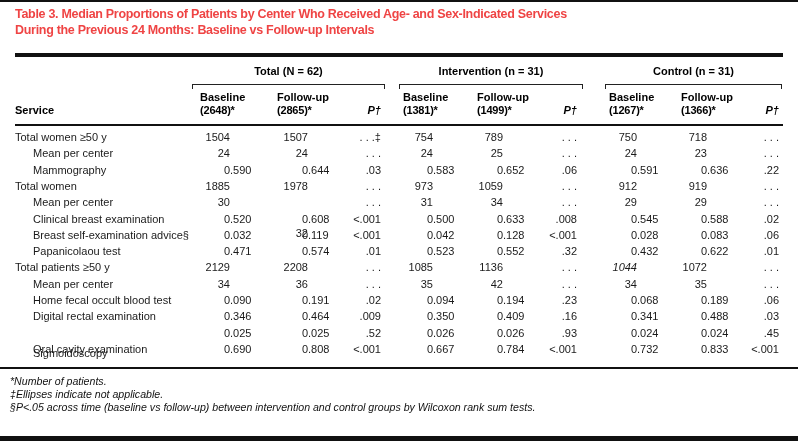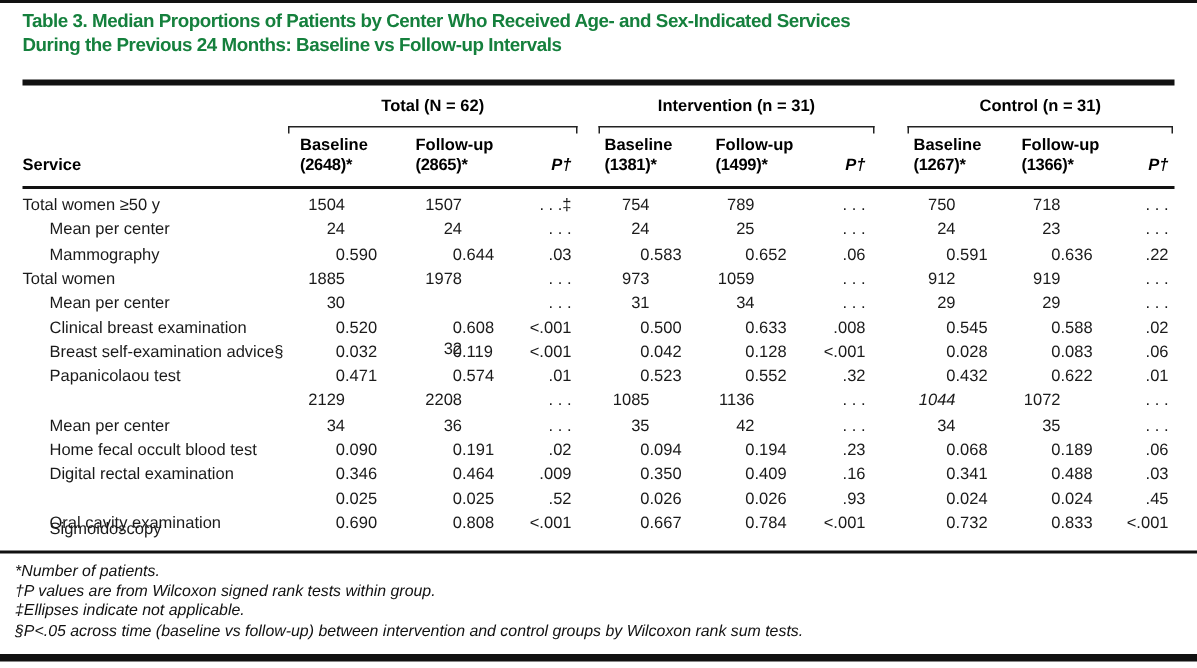--- a/index.html
+++ b/index.html
@@ -9,21 +9,21 @@
     font-family:"Liberation Sans", sans-serif; overflow:hidden; color:#1a1a1a;
   }
   .rule { position:absolute; background:#111111; }
   .top-rule    { left:0;    top:0;    width:798px; height:2px; }
   .thick-rule  { left:15px; top:53px; width:768px; height:4px; }
   .header-rule { left:15px; top:124px; width:768px; height:2px; }
   .body-rule   { left:0;    top:367px; width:798px; height:1.5px; }
   .bottom-rule { left:0;    top:436px; width:798px; height:4.5px; }
 
   .title {
-    position:absolute; left:15px; top:7px; font-weight:bold; color:#15803d;
+    position:absolute; left:15px; top:7px; font-weight:bold; color:#ef4444;
     font-size:12.5px; line-height:15.5px; letter-spacing:-0.3px; white-space:nowrap;
   }
 
   .layer { position:absolute; left:0; top:0; width:798px; height:445px; }
 
   .group-label {
     position:absolute; top:65px; text-align:center; font-weight:bold;
     font-size:11px; line-height:13px; color:#000; white-space:nowrap;
   }
   .bracket {
@@ -222,20 +222,21 @@
         <div class="cell-int" style="left: 423px; width: 80px;">0</div>
         <div class="cell-frac" style="left: 503px; width: 19px;">.552</div>
         <div class="cell-p" style="left: 525px; width: 52px;">.32</div>
         <div class="cell-int" style="left: 557px; width: 80px;">0</div>
         <div class="cell-frac" style="left: 637px; width: 19px;">.432</div>
         <div class="cell-int" style="left: 627px; width: 80px;">0</div>
         <div class="cell-frac" style="left: 707px; width: 19px;">.622</div>
         <div class="cell-p" style="left: 727px; width: 52px;">.01</div>
       </div>
       <div class="row" style="top: 259.4px;">
+        <div class="service" style="left: 15px;">Total patients ≥50 y</div>
         <div class="cell-int" style="left: 150px; width: 80px;">2129</div>
         <div class="cell-int" style="left: 228px; width: 80px;">2208</div>
         <div class="cell-p" style="left: 329px; width: 52px;">. . .</div>
         <div class="cell-int" style="left: 353px; width: 80px;">1085</div>
         <div class="cell-int" style="left: 423px; width: 80px;">1136</div>
         <div class="cell-p" style="left: 525px; width: 52px;">. . .</div>
         <div class="cell-int" style="left: 557px; width: 80px; font-style: italic;">1044</div>
         <div class="cell-int" style="left: 627px; width: 80px;">1072</div>
         <div class="cell-p" style="left: 727px; width: 52px;">. . .</div>
       </div>
@@ -322,19 +323,18 @@
         <div class="cell-int" style="left: 627px; width: 80px;">0</div>
         <div class="cell-frac" style="left: 707px; width: 19px;">.833</div>
         <div class="cell-p" style="left: 727px; width: 52px;">&lt;.001</div>
       </div>
     </div>
 
   <div class="rule body-rule"></div>
 
   <div class="footnotes" id="footnotes">
       <div>*Number of patients.</div>
-      <div>†P values are from Wilcoxon signed rank tests within group.</div>
       <div>‡Ellipses indicate not applicable.</div>
       <div>§P&lt;.05 across time (baseline vs follow-up) between intervention and control groups by Wilcoxon rank sum tests.</div>
     </div>
 
   <div class="rule bottom-rule"></div>
 </div>
 
 </body></html>

